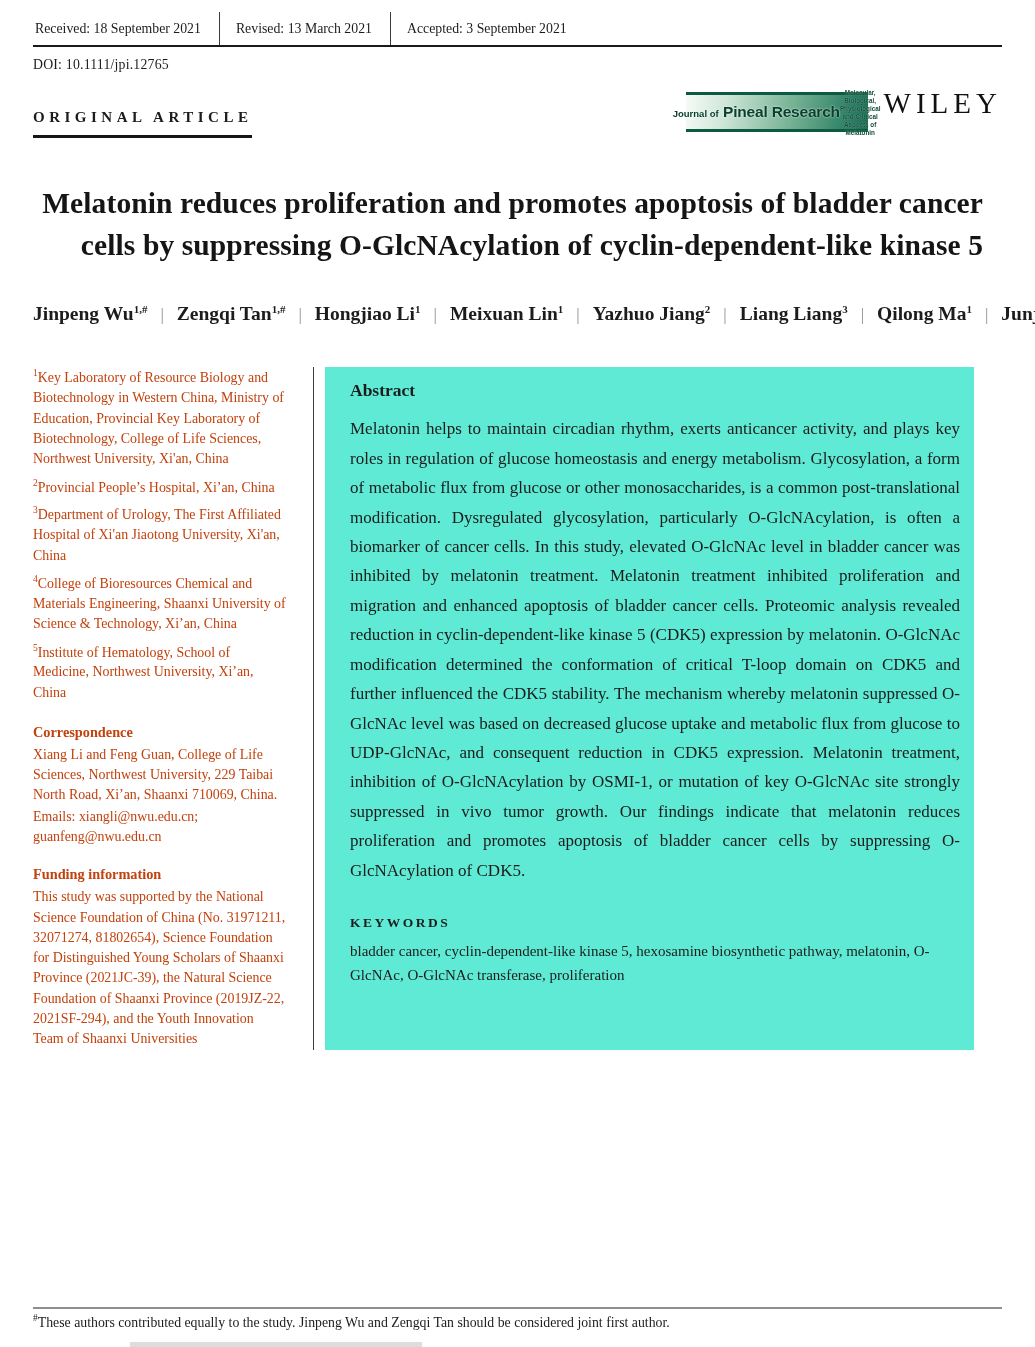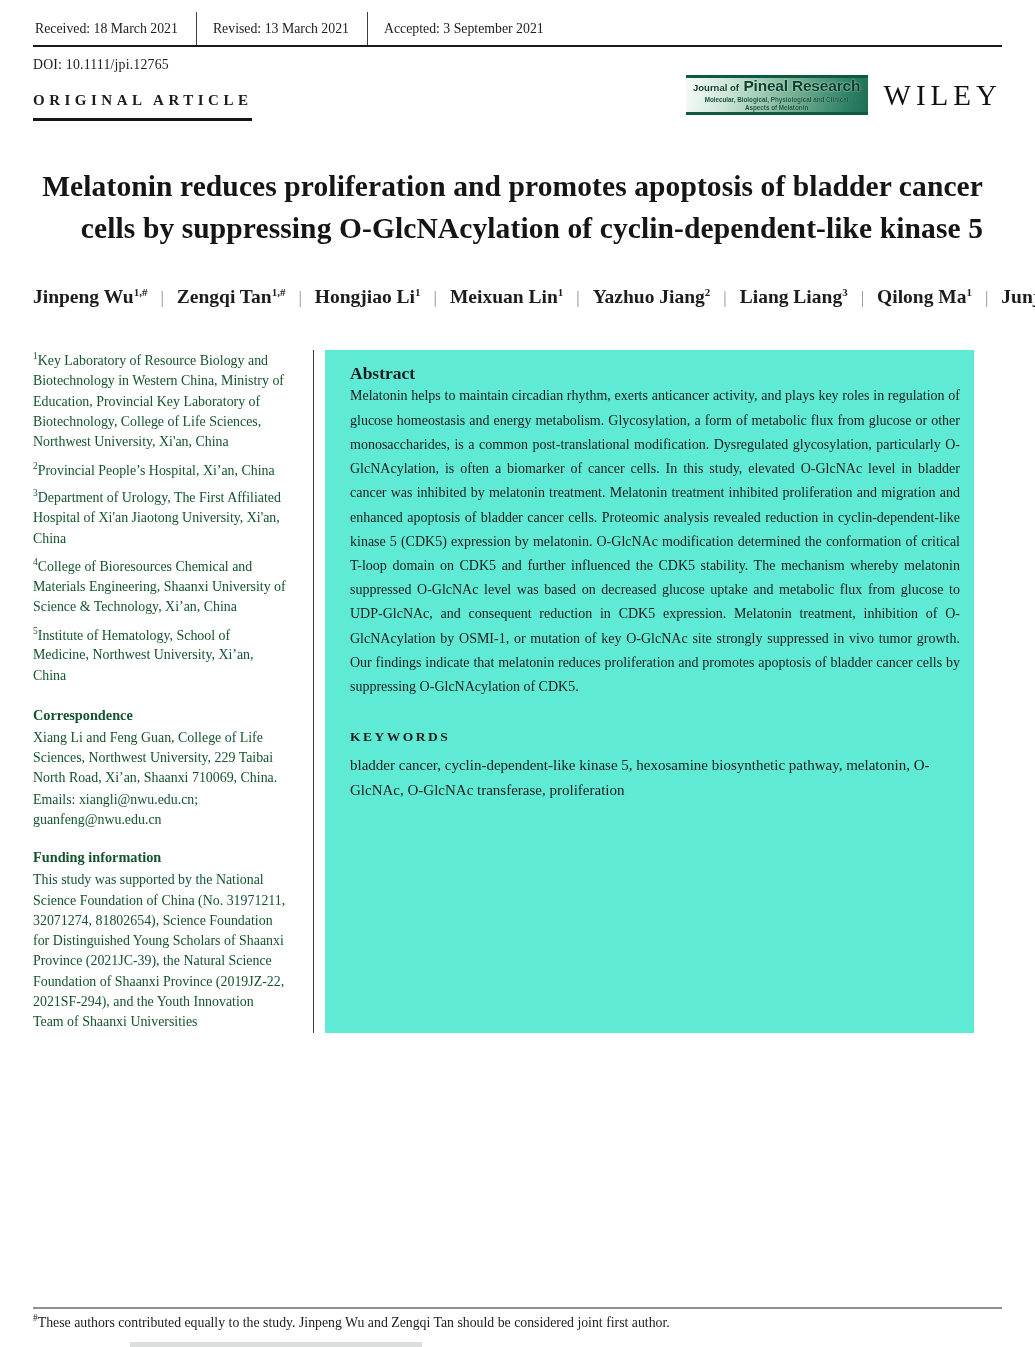--- a/index.html
+++ b/index.html
@@ -35,22 +35,23 @@
   .article-type {
     font-size:15px; font-weight:bold; letter-spacing:4.5px;
     padding-bottom:9px; border-bottom:3.5px solid #161616;
     white-space:nowrap;
   }
   .brand-right { display:flex; align-items:center; gap:16px; padding-bottom:6px; }
   .journal-badge {
     width:182px; height:40px;
     border-top:3px solid #0d5a40; border-bottom:3px solid #0d5a40;
     background:linear-gradient(100deg,#f7fbf8 0%,#cfe6d8 22%,#76b294 58%,#2e8166 88%,#1d6e54 100%);
-    display:flex; flex-direction:column; justify-content:center; align-items:center;
+    display:flex; flex-direction:row; justify-content:center; align-items:center;
     font-family:"Liberation Sans","DejaVu Sans",sans-serif;
+    margin-top:17px;
   }
   .badge-title {
     color:#0a402e; line-height:1;
     text-shadow:0 0 2px rgba(255,255,255,.85);
     white-space:nowrap;
   }
   .badge-prefix { font-size:9.5px; font-weight:bold; }
   .badge-name { font-size:15.5px; font-weight:bold; letter-spacing:-.2px; }
   .badge-subtitle {
     margin-top:2px;
@@ -79,39 +80,39 @@
   }
   .author { white-space:nowrap; }
   .author-name { font-weight:bold; }
   sup.author-sup { font-weight:bold; font-size:11px; }
   .author-sep { color:#8f8f8f; margin:0 13px; font-size:17px; }
 
   
   .columns { display:flex; align-items:stretch; margin-top:36px; }
   .left-col {
     width:254px; flex-shrink:0;
-    font-size:13.9px; line-height:1.46; color:#14532d;
+    font-size:13.9px; line-height:1.46; color:#c2410c;
   }
   .aff { margin-bottom:7px; }
   .left-col sup { font-size:9.5px; }
   .section-heading { font-weight:bold; font-size:14.3px; margin-top:17px; margin-bottom:2px; }
   .section-heading.first { margin-top:19px; }
   .left-body { margin-top:1px; }
 
   .col-divider { border-left:1.5px solid #3d3d3d; margin-left:26px; }
 
   .abstract-box {
     flex:1; margin-left:11px; margin-right:28px;
     background:#5eead4;
     padding:13px 14px 24px 25px;
   }
   .abstract-heading { font-size:17.5px; font-weight:bold; }
   .abstract-body {
-    margin-top:0;
-    font-size:14px; line-height:1.73; text-align:justify;
+    margin-top:13px;
+    font-size:17px; line-height:1.73; text-align:justify;
     color:#1b1b1b;
   }
   .keywords-heading {
     margin-top:30px;
     font-size:13.5px; font-weight:bold; letter-spacing:2.5px;
   }
   .keywords-body { margin-top:8px; font-size:15px; line-height:1.62; }
 
   
   .footer { position:absolute; left:33px; right:33px; top:1307px; }
@@ -125,21 +126,21 @@
     width:292px; height:5px; background:#dcdedd;
   }
 </style>
 </head>
 <body>
 
 <div class="page">
   <div class="content">
 
     <div class="meta-bar">
-      <span class="meta-item">Received: 18 March 2021</span>
+      <span class="meta-item">Received: 18 September 2021</span>
       <span class="meta-item">Revised: 13 March 2021</span>
       <span class="meta-item">Accepted: 3 September 2021</span>
     </div>
 
     <div class="doi-row">DOI: 10.1111/jpi.12765</div>
 
     <div class="brand-row">
       <div class="article-type">ORIGINAL ARTICLE</div>
       <div class="brand-right">
         <div class="journal-badge">

